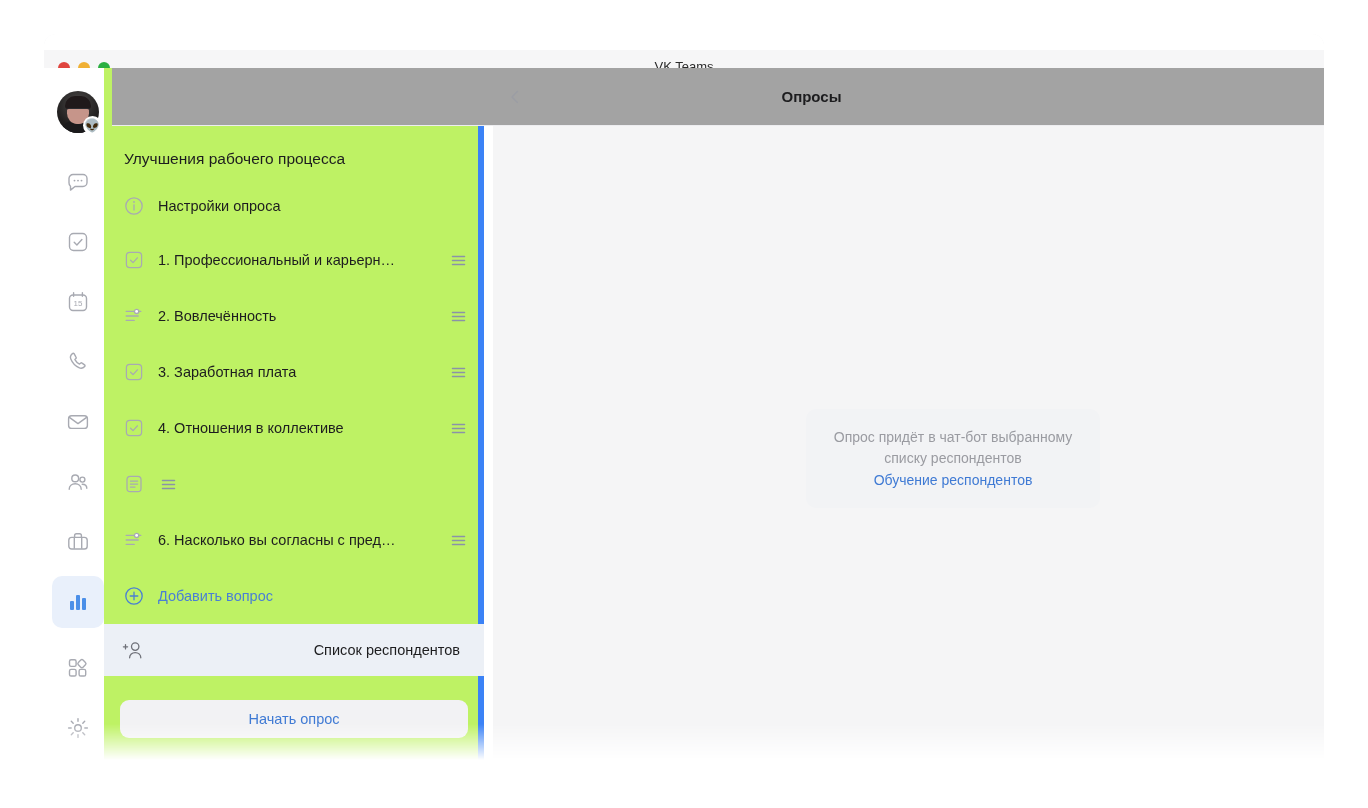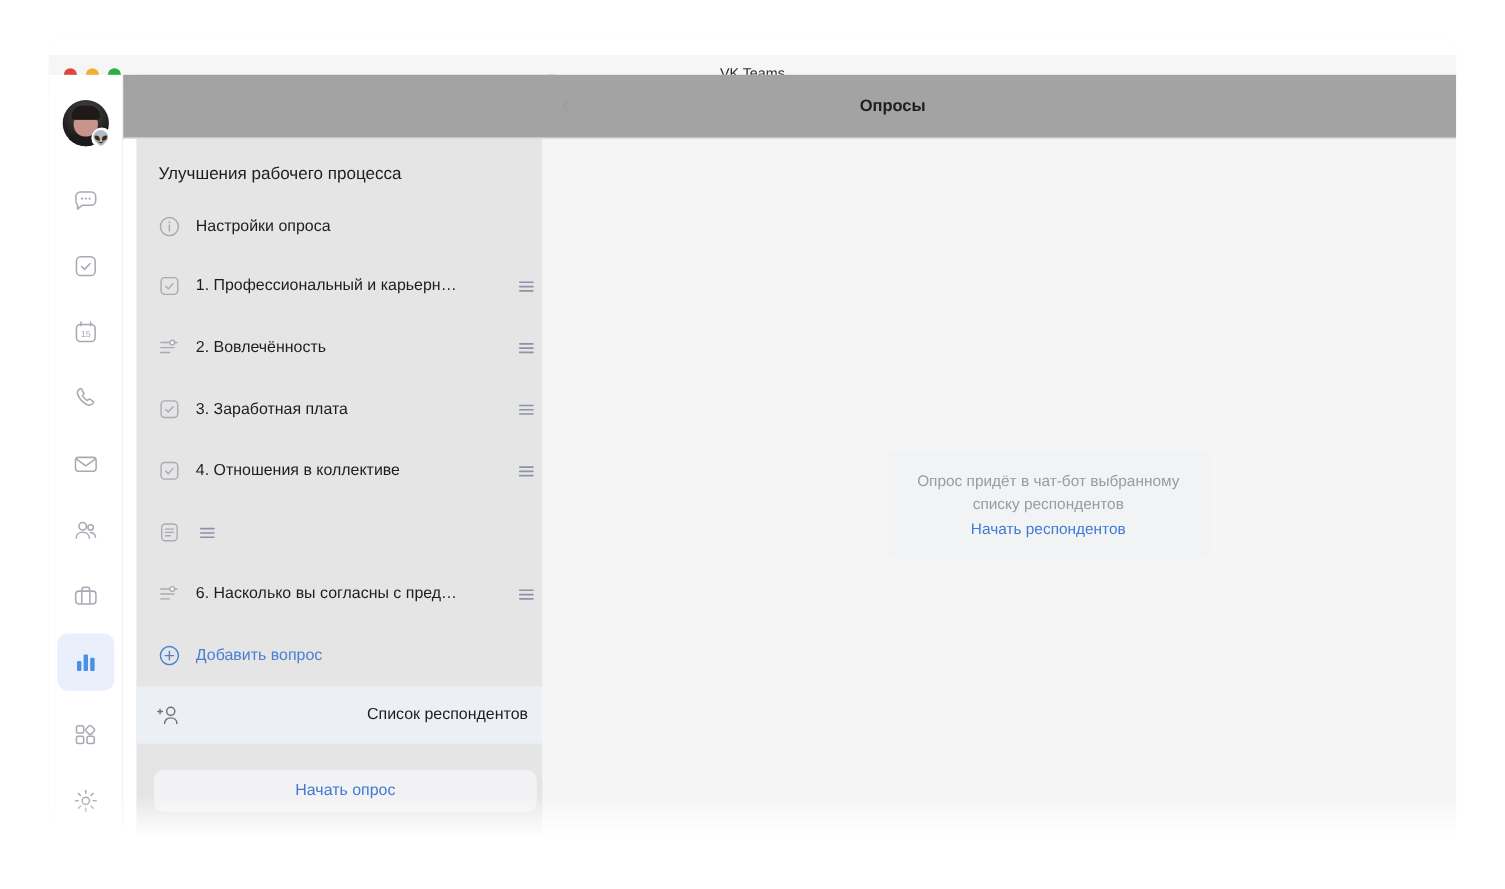--- a/index.html
+++ b/index.html
@@ -131,24 +131,24 @@
     align-items: center;
     justify-content: center;
     cursor: pointer;
   }
   .rail-item.active { background: #e9f0fb; }
   .rail-bottom { position: absolute; left: 0; bottom: 0px; width: 68px; padding-bottom: 12px; }
 
   
   .panel {
     position: absolute;
-    left: 80px; top: 34px;
+    left: 60px; top: 34px;
     width: 380px;
     height: 706px;
-    background: #e5e5e5;
+    background: #bef264;
     border-right: 6px solid #3b82f6;
   }
   .panel-head {
     position: absolute;
     left: 0; top: 0;
     width: 380px; height: 58px;
   }
 
   .panel-body { position: absolute; left: 0; top: 58px; width: 380px; }
 
@@ -543,18 +543,18 @@
           <svg width="18" height="18" viewBox="0 0 18 18" fill="none" stroke="#9b9da4" stroke-width="1.4" stroke-linecap="round" stroke-linejoin="round">
             <path d="M11.4 3.4L6 9l5.4 5.6"></path>
           </svg>
         </span>
       </div>
       <div class="main-title">Опросы</div>
     </div>
 
     <div class="placeholder">
       <div class="ph-text">Опрос придёт в чат-бот выбранному списку респондентов</div>
-      <span class="ph-link">Начать респондентов</span>
+      <span class="ph-link">Обучение респондентов</span>
     </div>
 
   </div>
 
 </div>
 
 </body></html>

